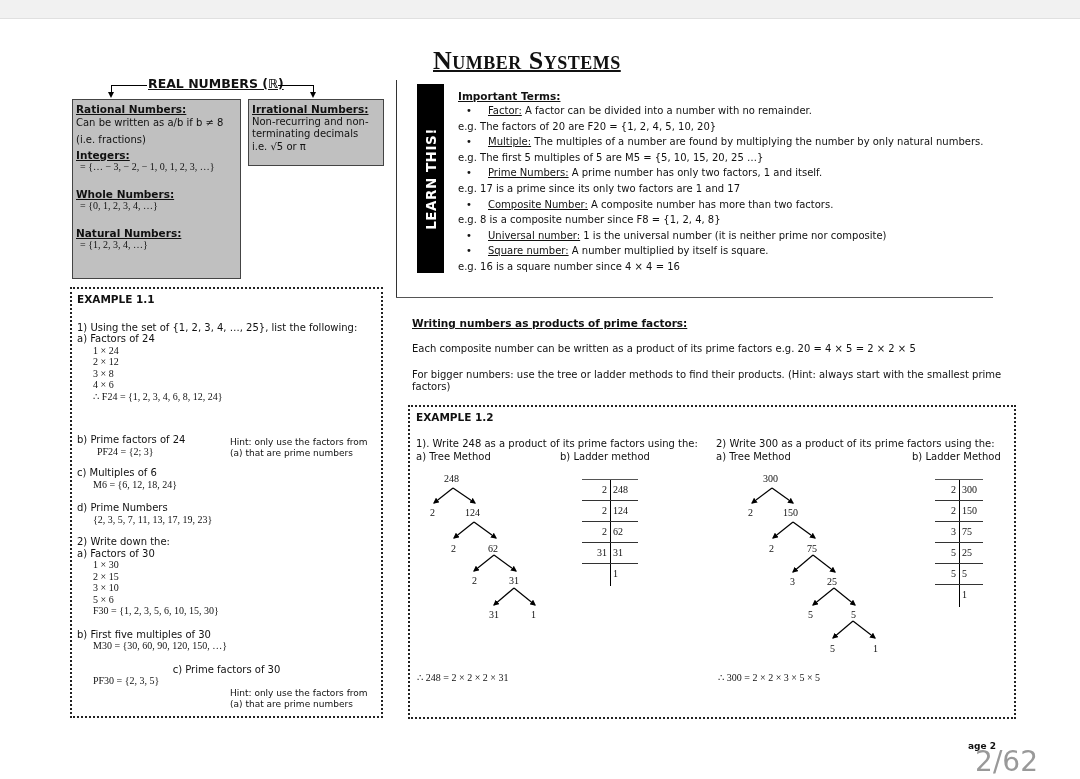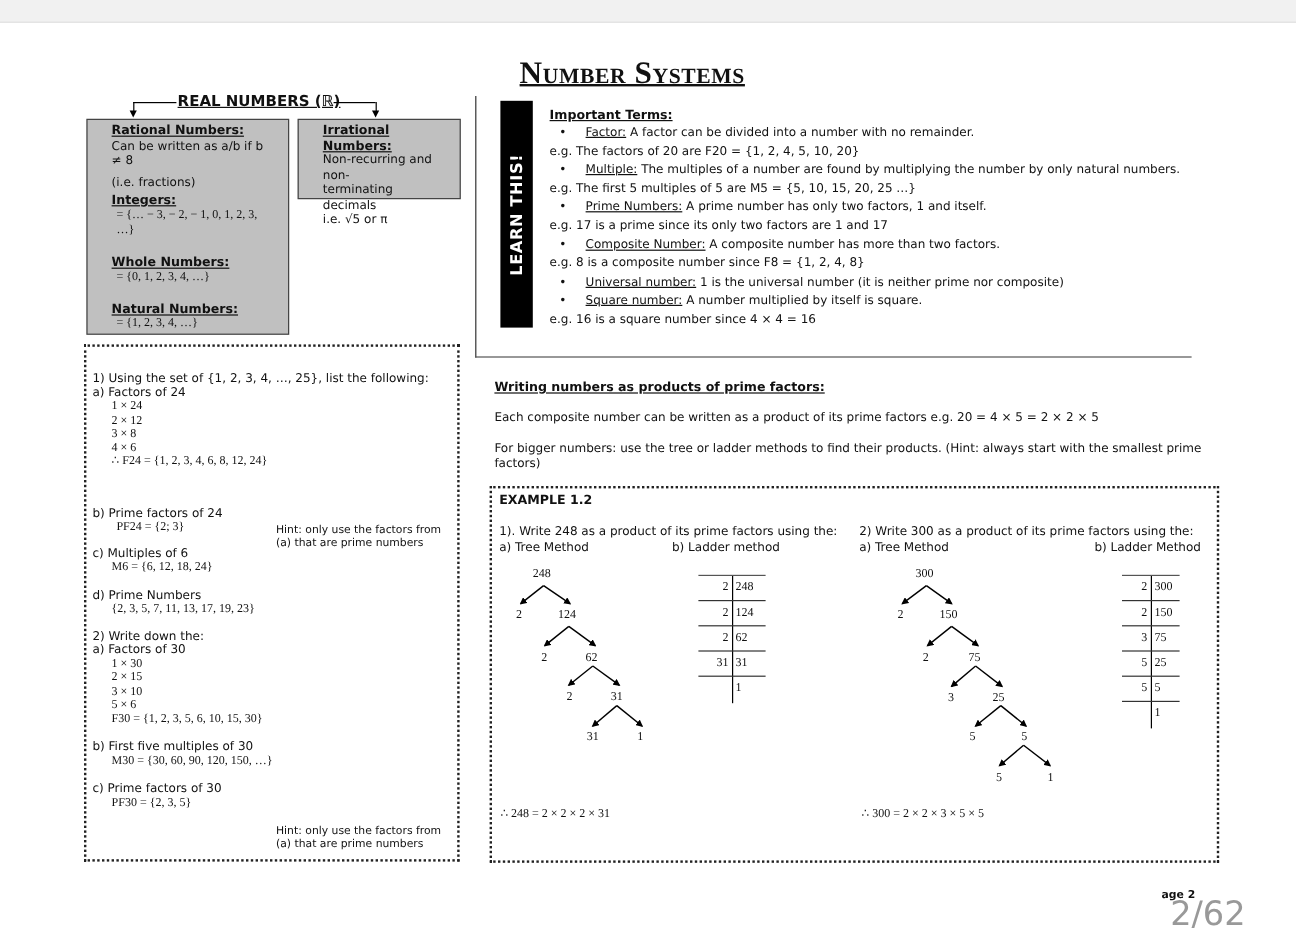--- a/index.html
+++ b/index.html
@@ -5,21 +5,21 @@
   html,body{margin:0;padding:0;}
   body{width:1080px;height:779px;background:#fff;position:relative;overflow:hidden;font-family:"DejaVu Sans",sans-serif;color:#111;}
   .topbar{position:absolute;left:0;top:0;width:1080px;height:18px;background:#f1f1f1;border-bottom:1px solid #e0e0e0;}
   .abs{position:absolute;}
   .serif{font-family:"Liberation Serif","DejaVu Serif",serif;}
   .title{left:433px;top:46px;font-family:"Liberation Serif","DejaVu Serif",serif;font-weight:bold;font-size:26px;text-decoration:underline;text-decoration-thickness:2px;letter-spacing:0.5px;font-variant:small-caps;}
   .real-head{left:148px;top:76px;font-size:12.5px;font-weight:bold;text-decoration:underline;}
   .bracket{position:absolute;border-top:1.2px solid #000;}
   .arrow-v{position:absolute;width:0;border-left:1.2px solid #000;}
   .arrow-tip{position:absolute;width:0;height:0;border-left:3px solid transparent;border-right:3px solid transparent;border-top:6px solid #000;}
-  .graybox{position:absolute;background:#c0c0c0;border:1.5px solid #444;box-sizing:border-box;font-size:10px;line-height:12.5px;padding:3px 20px;}
+  .graybox{position:absolute;background:#c0c0c0;border:1.5px solid #444;box-sizing:border-box;font-size:10px;line-height:12.5px;padding:3px 3px;}
   .h{font-weight:bold;text-decoration:underline;font-size:10.5px;}
   .set{font-family:"Liberation Serif","DejaVu Serif",serif;font-size:10px;padding-left:4px;}
   .vdivider{position:absolute;left:396px;top:80px;width:1px;height:218px;background:#333;}
   .hdivider{position:absolute;left:396px;top:297px;width:597px;height:1px;background:#555;}
   .learn{position:absolute;left:417px;top:84px;width:27px;height:189px;background:#000;color:#fff;}
   .learn span{position:absolute;left:50%;top:50%;transform:translate(-50%,-50%) rotate(-90deg);white-space:nowrap;font-weight:bold;font-size:13.5px;letter-spacing:0.5px;}
   .terms{left:458px;top:90px;font-size:10px;line-height:15.6px;}
   .terms .bul{padding-left:8px;}
   .terms .bul:before{content:"•";display:inline-block;width:22px;}
   .u{text-decoration:underline;}
@@ -87,20 +87,21 @@
   <div class="bul"><span class="u">Prime Numbers:</span><span> A prime number has only two factors, 1 and itself.</span></div>
   <div>e.g. 17 is a prime since its only two factors are 1 and 17</div>
   <div class="bul"><span class="u">Composite Number:</span><span> A composite number has more than two factors.</span></div>
   <div>e.g. 8 is a composite number since F8 = {1, 2, 4, 8}</div>
   <div class="bul"><span class="u">Universal number:</span><span> 1 is the universal number (it is neither prime nor composite)</span></div>
   <div class="bul"><span class="u">Square number:</span><span> A number multiplied by itself is square.</span></div>
   <div>e.g. 16 is a square number since 4 × 4 = 16</div>
 </div>
 
 <div class="dotbox ex" style="left:70px;top:287px;width:313px;height:431px;padding:5px 5px;">
+  <div class="b">EXAMPLE 1.1</div>
   <div style="margin-top:16px;">1)  Using the set of {1, 2, 3, 4, …, 25}, list the following:</div>
   <div>a)  Factors of 24</div>
   <div class="ind">1 × 24</div>
   <div class="ind">2 × 12</div>
   <div class="ind">3 × 8</div>
   <div class="ind">4 × 6</div>
   <div class="ind">∴ F24 = {1, 2, 3, 4, 6, 8, 12, 24}</div>
   <div style="margin-top:32px;">b)  Prime factors of 24</div>
   <div class="ind" style="padding-left:20px;">PF24 = {2; 3}</div>
   <div style="margin-top:10px;">c)  Multiples of 6</div>
@@ -109,21 +110,21 @@
   <div class="ind">{2, 3, 5, 7, 11, 13, 17, 19, 23}</div>
   <div style="margin-top:11px;">2)  Write down the:</div>
   <div>a)  Factors of 30</div>
   <div class="ind">1 × 30</div>
   <div class="ind">2 × 15</div>
   <div class="ind">3 × 10</div>
   <div class="ind">5 × 6</div>
   <div class="ind">F30 = {1, 2, 3, 5, 6, 10, 15, 30}</div>
   <div style="margin-top:12px;">b)  First five multiples of 30</div>
   <div class="ind">M30 = {30, 60, 90, 120, 150, …}</div>
-  <div style="margin-top:12px;">c)  Prime factors of 30</div>
+  <div style="margin-top:12px;text-align:center;">c)  Prime factors of 30</div>
   <div class="ind">PF30 = {2, 3, 5}</div>
 </div>
 <div class="hint" style="left:230px;top:437px;">
     <div>Hint: only use the factors from</div>
     <div>(a) that are prime numbers</div>
   </div>
 <div class="hint" style="left:230px;top:688px;">
     <div>Hint: only use the factors from</div>
     <div>(a) that are prime numbers</div>
   </div>

